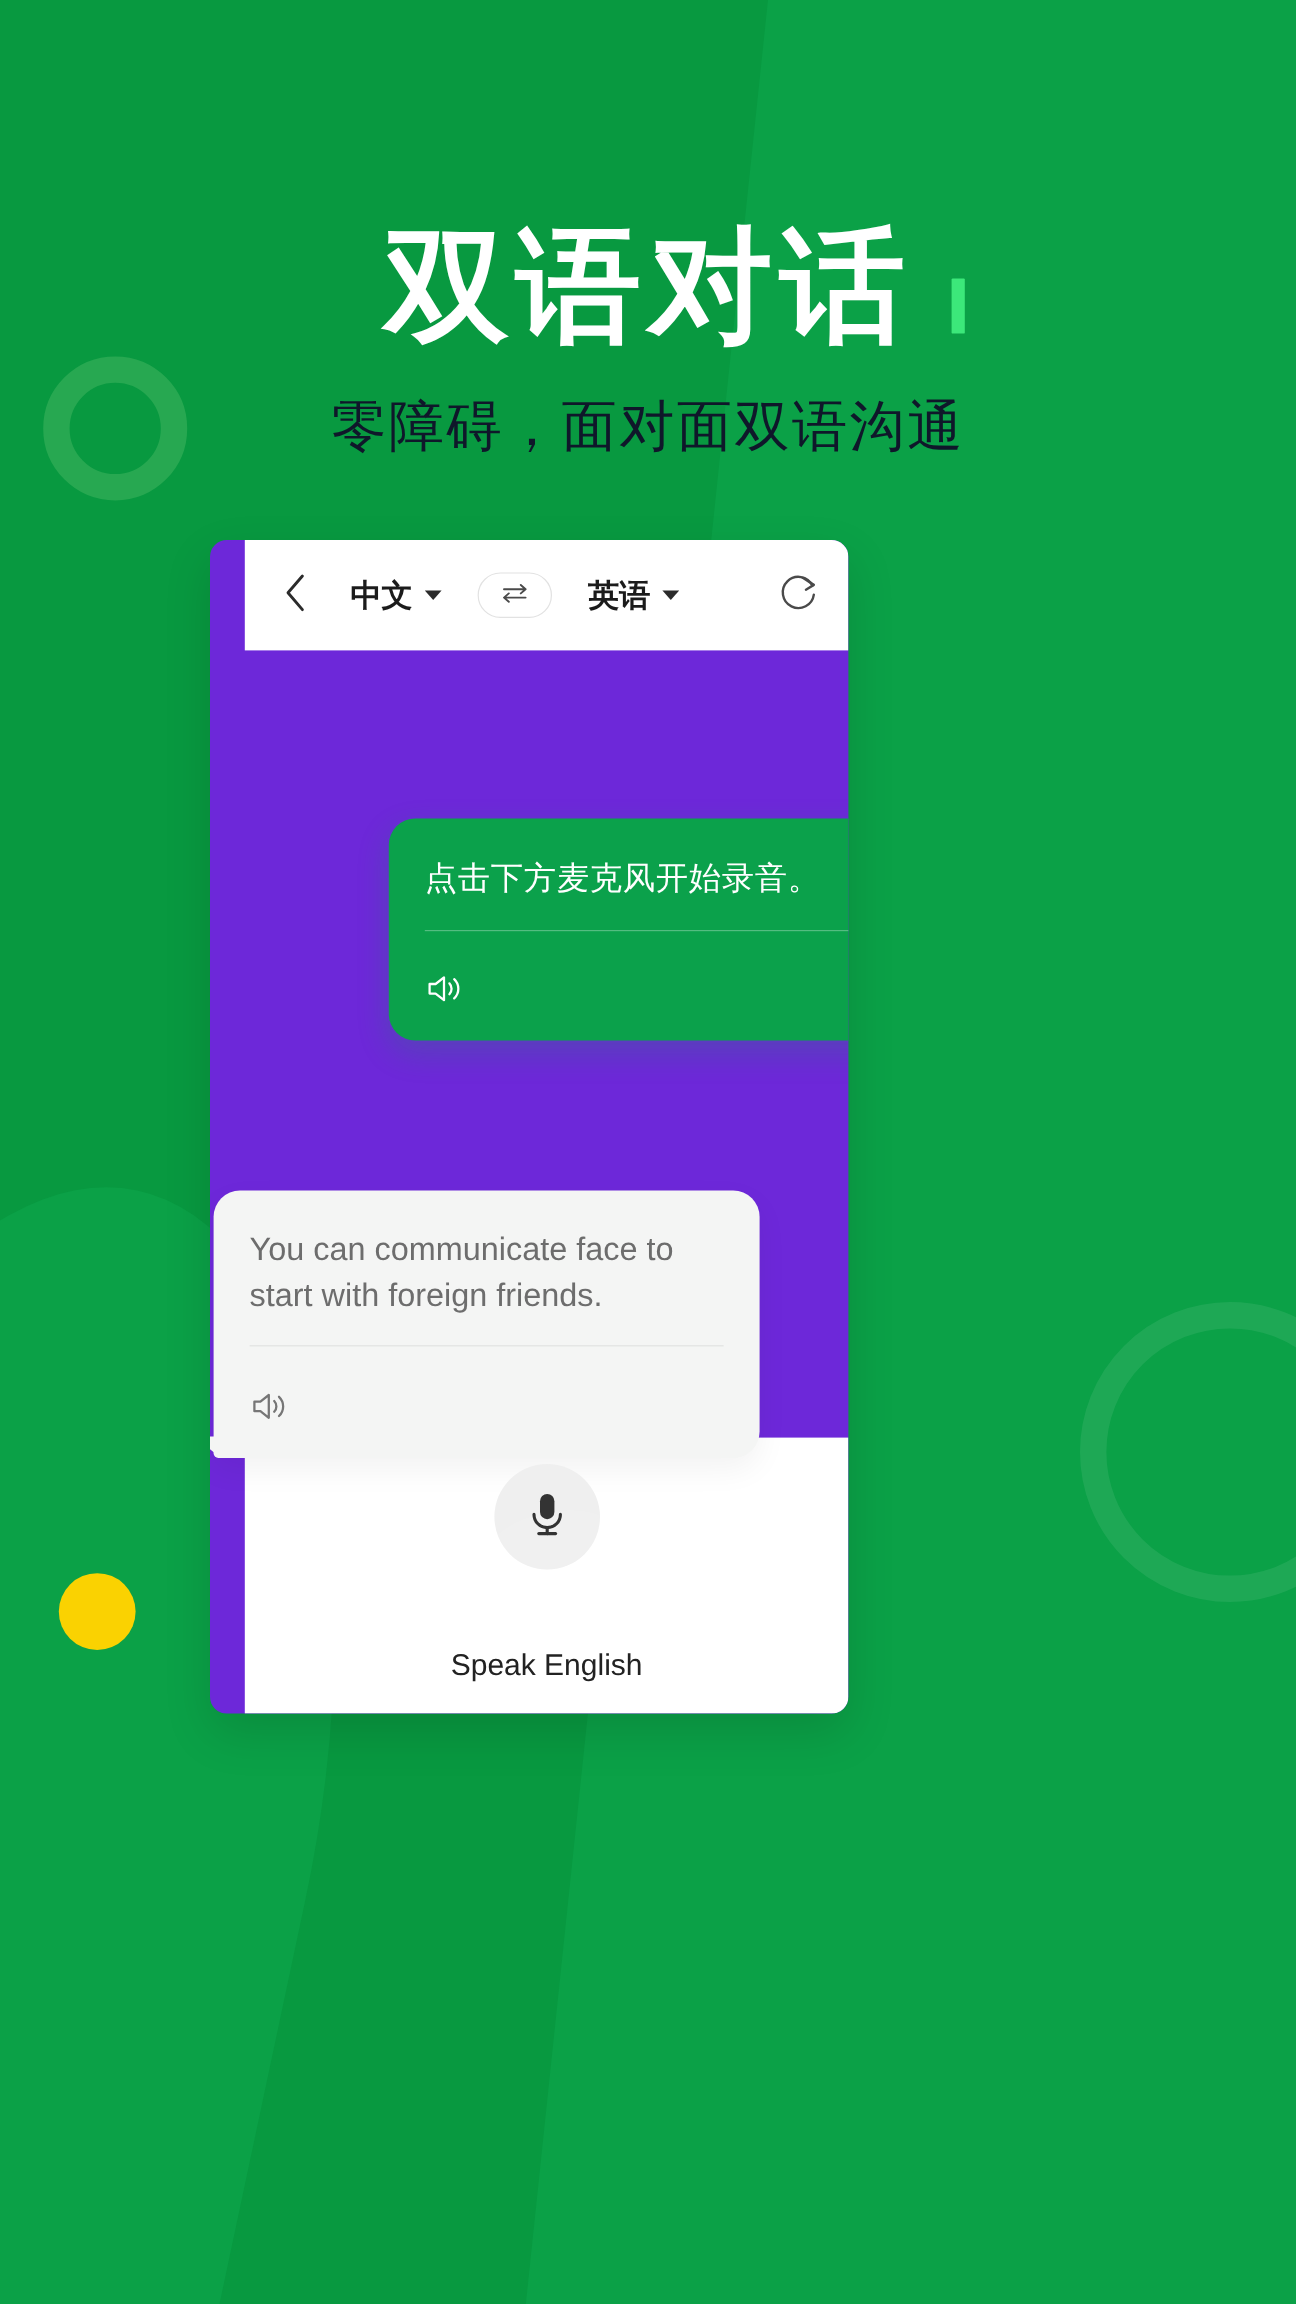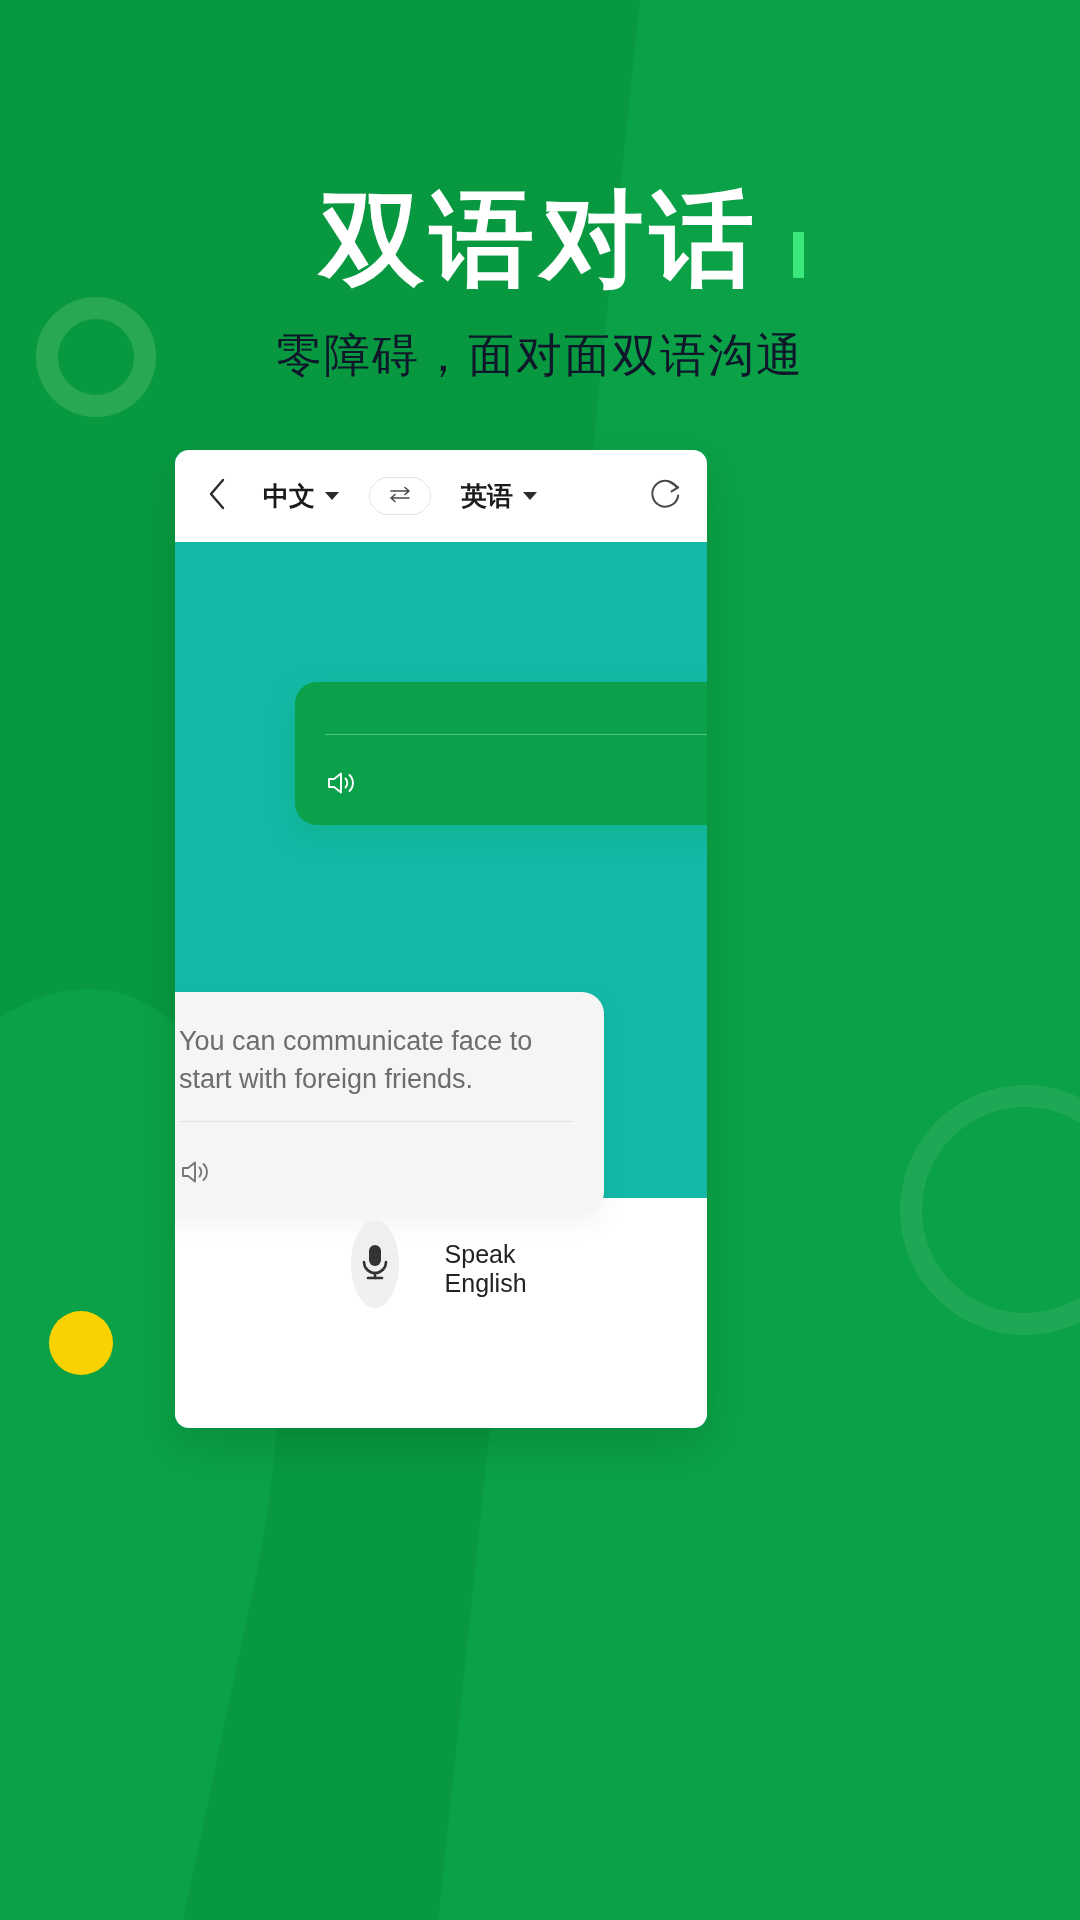--- a/index.html
+++ b/index.html
@@ -46,23 +46,23 @@
     width:11px; height:46px; background:#3CE87A; border-radius:1px;
   }
   .subhead{
     position:absolute; top:325px; left:0; width:1080px; text-align:center;
     font-size:46px; color:#0f172a; letter-spacing:2px; font-weight:300;
   }
 
   
   .card{
     position:absolute; left:175px; top:450px; width:532px; height:978px;
-    background:#14b8a6; border-radius:14px;
+    background:#6d28d9; border-radius:14px;
     box-shadow:0 16px 40px rgba(0,0,0,.13);
-    overflow:hidden; display:flex; flex-direction:column;
+    overflow:hidden; display:flex; flex-direction:column;padding-left:29px;
   }
 
   
   .card-header{
     height:92px; flex:0 0 92px;
     display:flex; align-items:center; padding:0 22px;
     background:#fff;
   }
   .back-btn{ width:40px; display:flex; align-items:center; justify-content:center; }
   .lang-pick{
@@ -118,21 +118,21 @@
   .bubble-grey .rule{ height:1px; background:#e2e3e2; margin:22px 0 22px 0; }
   .bubble-grey .trg{ font-size:31px; line-height:1.4; color:#2a2a2a; }
 
   .speaker{ margin-top:14px; display:inline-flex; }
 
   
   .mic-bar{
     flex:0 0 230px; display:flex; align-items:flex-start; justify-content:space-around;
     padding-top:22px; background:#fff;
   }
-  .mic-item{ display:flex; flex-direction:row; align-items:flex-start; width:180px;gap:46px; }
+  .mic-item{ display:flex; flex-direction:column; align-items:center; width:180px;gap:46px; }
   .mic-circle{
     width:88px; height:88px; border-radius:50%;
     display:flex; align-items:center; justify-content:center;
     position:relative; overflow:hidden;
   }
   .mic-grey{ background:#EFEFEF; }
   .mic-green{ background:#0BA14B; box-shadow:0 6px 16px rgba(11,161,75,.30); }
   .mic-circle .sheen{
     position:absolute; left:-10%; top:46%; width:130%; height:70%;
     background:rgba(255,255,255,.10); border-radius:50% 50% 0 0;
@@ -197,20 +197,21 @@
           <path d="M30 13 A13 13 0 1 0 31.2 20.5" stroke="#4a4a4a" stroke-width="2" stroke-linecap="round"></path>
           <path d="M22 6.5 L31.2 12.4 L24.6 16.4" stroke="#4a4a4a" stroke-width="2" stroke-linecap="round" stroke-linejoin="round" fill="none"></path>
         </svg>
       </span>
     </div>
   </div>
 
   <div class="chat">
 
     <div class="bubble-green">
+      <div class="src">点击下方麦克风开始录音。</div>
       <div class="rule"></div>
       <span class="speaker">
         <svg width="34" height="28" viewBox="0 0 34 28" fill="none">
           <path d="M4 10 H9 L16 4.5 V23.5 L9 18 H4 Z" stroke="#ffffff" stroke-width="1.9" stroke-linejoin="round"></path>
           <path d="M20.5 9.5 A6.5 6.5 0 0 1 20.5 18.5" stroke="#ffffff" stroke-width="1.9" stroke-linecap="round"></path>
           <path d="M24.5 6 A11 11 0 0 1 24.5 22" stroke="#ffffff" stroke-width="1.9" stroke-linecap="round"></path>
         </svg>
       </span>
     </div>
 

